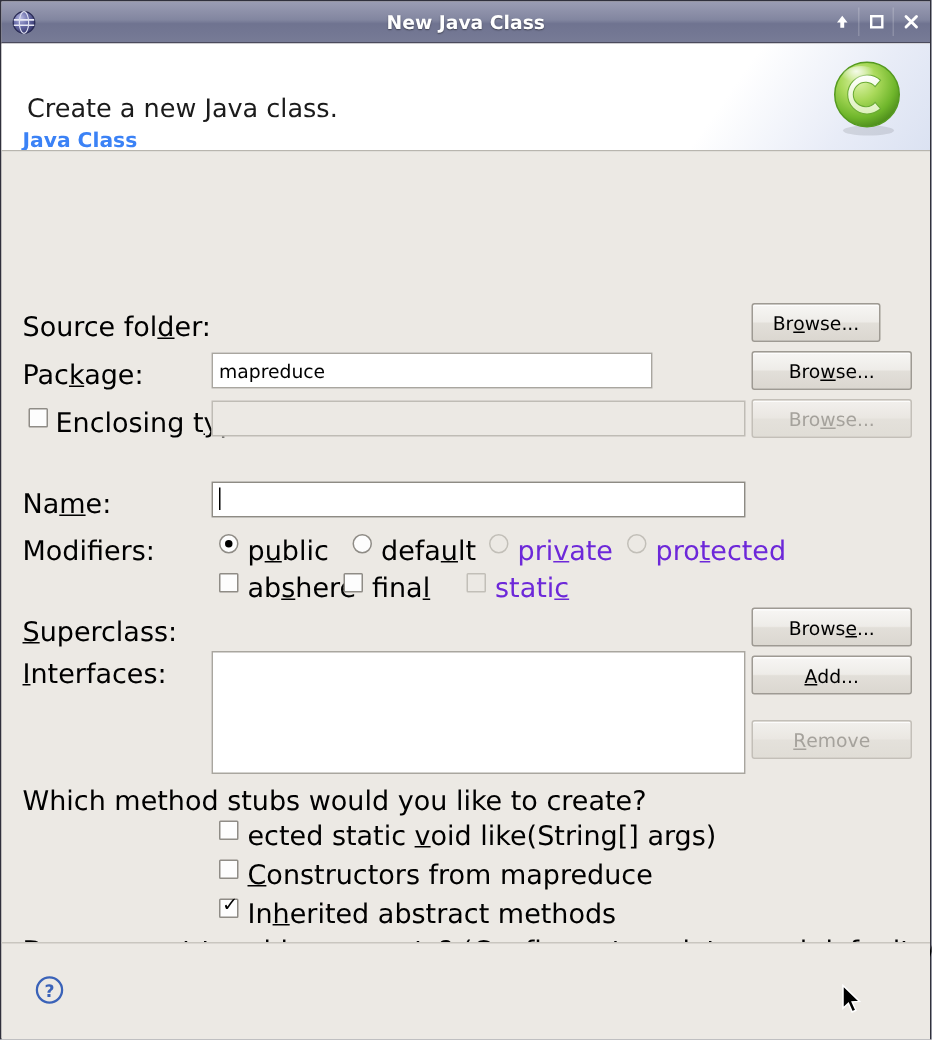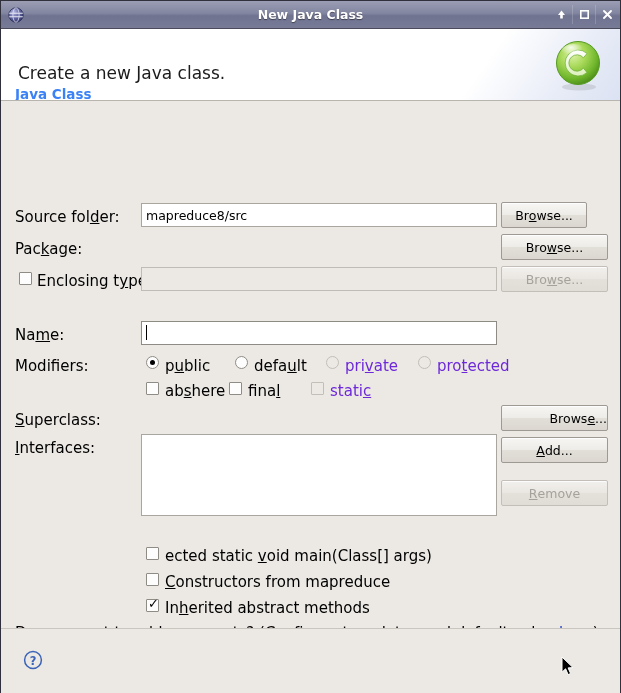--- a/index.html
+++ b/index.html
@@ -112,21 +112,21 @@
     width: 54px; height: 54px;
   }
 
   
   #body {
     position: relative;
     height: 527px;
     background: #ece9e4;
   }
   .lbl {
-    font-size: 15px;
+    font-size: 18px;
     color: #000;
     white-space: nowrap;
   }
   .lbl.dim { color: #6d28d9; }
   u { text-decoration: underline; }
 
   
   .tfield {
     position: absolute;
     height: 24px;
@@ -320,30 +320,30 @@
         <ellipse cx="22" cy="14" rx="13" ry="8" fill="url(#shine)"></ellipse>
       </svg>
     </div>
   </div>
 
   <div id="body">
 
     <div class="lbl" style="position:absolute;left:14px;top:107px;">
       <span>Source fol</span><u>d</u><span>er:</span>
     </div>
-    <input class="tfield" style="left: 140px; top: 102px; width: 356px;" value="mapreduce8/src">
     <div class="btn" style="left:500px;top:101px;width:86px;">
       <span>Br</span>
         <u>o</u>
         <span>wse...</span>
     </div>
 
     <div class="lbl" style="position:absolute;left:14px;top:139px;">
       <span>Pac</span><u>k</u><span>age:</span>
     </div>
+    <input class="tfield" style="left: 140px; top: 134px; width: 294px;" value="mapreduce">
     <div class="btn" style="left:500px;top:133px;width:107px;">
       <span>Bro</span>
         <u>w</u>
         <span>se...</span>
     </div>
 
     <div class="cbox" style="left:18px;top:171px;"></div>
     <div class="lbl" style="position:absolute;left:36px;top:171px;">
       <span>Enclosing t</span><u>y</u><span>pe:</span>
     </div>
@@ -397,45 +397,46 @@
     </div>
 
     <div class="cbox disabled" style="left:310px;top:281px;"></div>
     <div class="lbl dim" style="position:absolute;left:329px;top:281px;">
       <span>stati</span><u>c</u><span></span>
     </div>
 
     <div class="lbl" style="position:absolute;left:14px;top:310px;">
       <span></span><u>S</u><span>uperclass:</span>
     </div>
-    <div class="btn" style="left:500px;top:304px;width:107px;justify-content:flex-end;">
+    <div class="btn" style="left:500px;top:304px;width:107px;">
       <span>Brows</span>
         <u>e</u>
         <span>...</span>
     </div>
 
     <div class="lbl" style="position:absolute;left:14px;top:338px;">
       <span></span><u>I</u><span>nterfaces:</span>
     </div>
     <div class="listbox" style="left:140px;top:333px;width:356px;height:82px;"></div>
     <div class="btn" style="left:500px;top:336px;width:107px;">
       <span></span>
         <u>A</u>
         <span>dd...</span>
     </div>
     <div class="btn disabled" style="left:500px;top:379px;width:107px;">
       <span></span>
         <u>R</u>
         <span>emove</span>
     </div>
 
+    <div class="lbl" style="position:absolute;left:14px;top:423px;">Which method stubs would you like to create?</div>
 
     <div class="cbox" style="left:145px;top:446px;"></div>
     <div class="lbl" style="position:absolute;left:164px;top:446px;">
-      <span>ected static </span><u>v</u><span>oid main(Class[] args)</span>
+      <span>ected static </span><u>v</u><span>oid like(String[] args)</span>
     </div>
 
     <div class="cbox" style="left:145px;top:472px;"></div>
     <div class="lbl" style="position:absolute;left:164px;top:472px;">
       <span></span><u>C</u><span>onstructors from mapreduce</span>
     </div>
 
     <div class="cbox" style="left:145px;top:498px;">
       <span class="tick">✓</span>
     </div>

